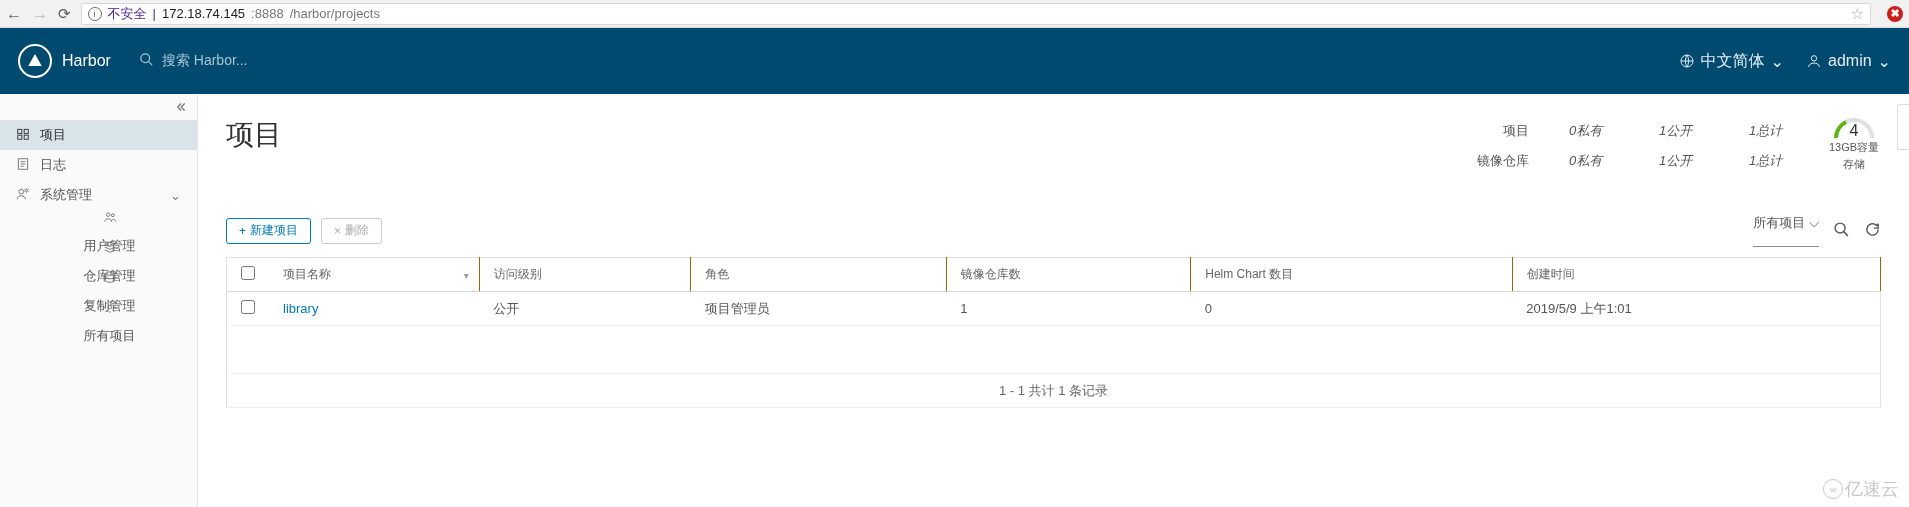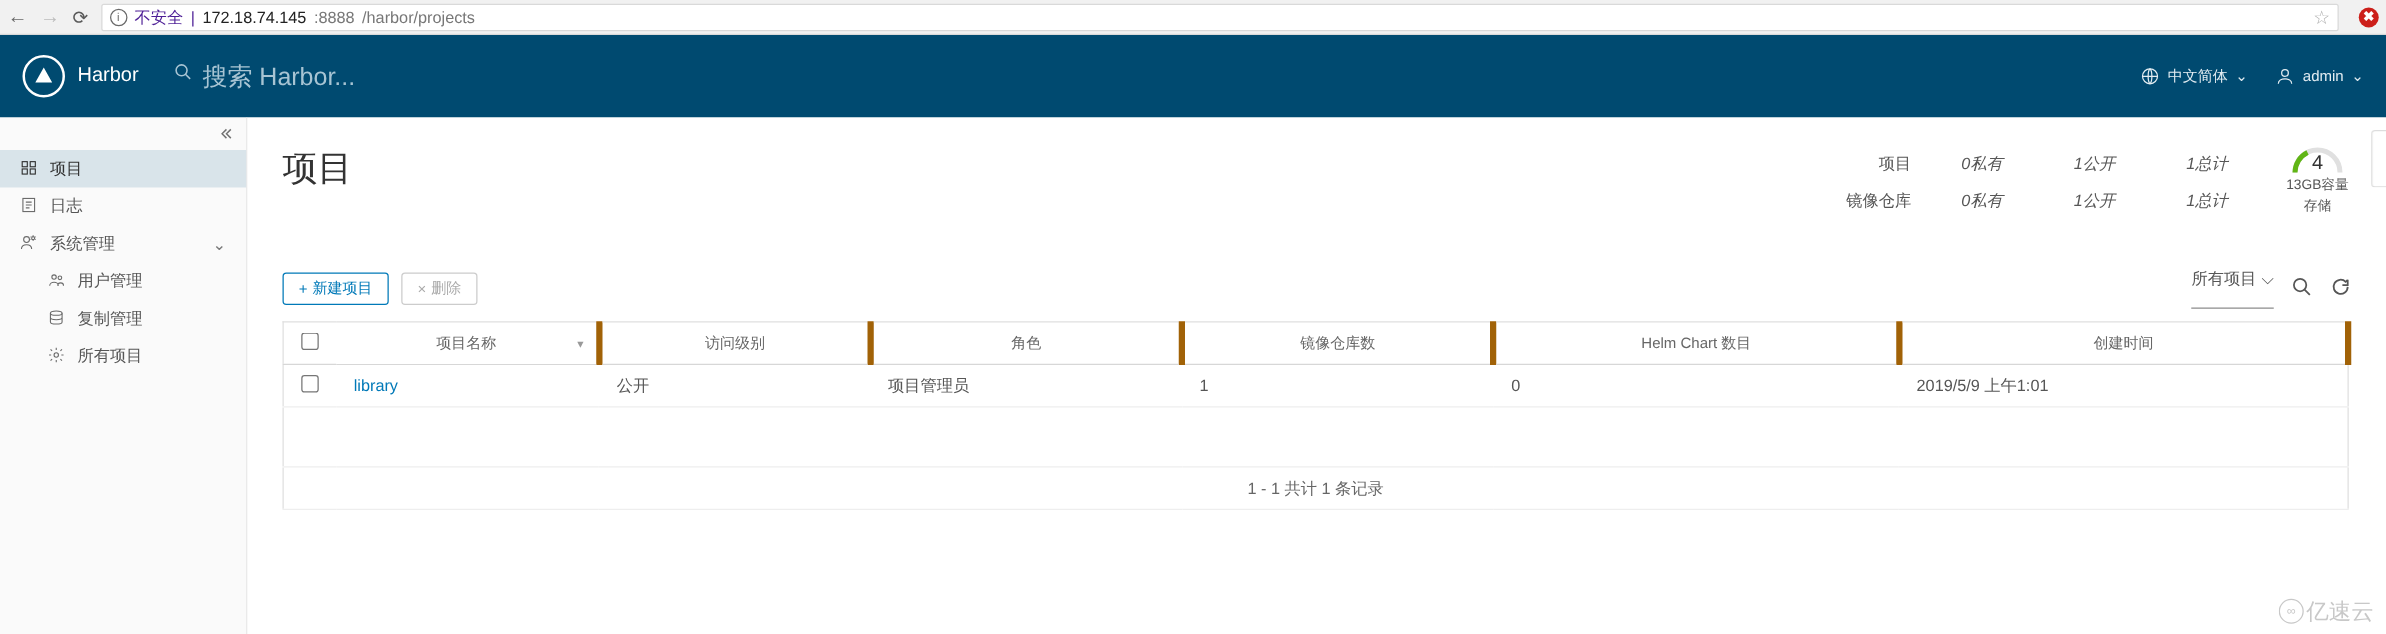--- a/index.html
+++ b/index.html
@@ -17,34 +17,34 @@
 .url-path { color: #777; }
 .star { color: #aaa; margin-left: auto; font-size: 15px; }
 .red-dot { width: 16px; height: 16px; background: #cc1f1a; border-radius: 50%; display:flex;align-items:center;justify-content:center; color:#fff; font-size:11px; font-weight:bold; margin-left:6px; }
 
 
 .app-header { height: 66px; background: #004a70; color: #fff; display: flex; align-items: center; padding: 0 18px; gap: 28px; }
 .logo-wrap { display:flex; align-items:center; gap:10px; }
 .logo-circle { width: 34px; height: 34px; border: 2px solid #fff; border-radius: 50%; display:flex; align-items:center; justify-content:center; }
 .logo-inner svg { width:18px; height:18px; fill:#fff; }
 .app-title { font-size: 16px; font-weight: 400; }
-.search-wrap { display:flex; align-items:flex-start; gap:8px; color:#a7c4d3; font-size:20px; }
+.search-wrap { display:flex; align-items:flex-end; gap:8px; color:#a7c4d3; font-size:14px; }
 .search-icon-sm svg{width:15px;height:15px;stroke:#a7c4d3;fill:none;stroke-width:2;}
 .header-right { margin-left: auto; display:flex; align-items:center; gap: 22px; color:#e3edf2; }
-.header-item { display:flex; align-items:center; gap:6px; cursor:pointer; font-size:12px; }
+.header-item { display:flex; align-items:center; gap:6px; cursor:pointer; font-size:16px; }
 .header-item svg { width:16px;height:16px;stroke:#e3edf2;fill:none;stroke-width:1.5;}
 
 
 .main-layout { display:flex; height: calc(507px - 28px - 50px); }
 .sidebar { width: 198px; background:#fafafa; border-right:1px solid #e5e5e5; position:relative; }
 .collapse-bar { height:26px; display:flex; align-items:center; justify-content:flex-end; padding-right:10px; color:#737373;}
 .collapse-bar svg{width:14px;height:14px;stroke:#737373;fill:none;stroke-width:2;}
 .nav-item { height:30px; display:flex; align-items:center; gap:10px; padding:0 16px; color:#565656; cursor:pointer; font-size:13px;}
 .nav-item.active { background:#d9e4ea; color:#313131; }
-.nav-item.sub { padding-left: 38px; }
+.nav-item.sub { padding-left: 38px; flex-direction: column; }
 .nav-item .chev { margin-left:auto; color:#7a7a7a;}
 .nav-icon svg{width:14px;height:14px;stroke:#6a6a6a;fill:none;stroke-width:1.5;}
 .nav-item.active .nav-icon svg{stroke:#2b2b2b;}
 
 
 .content { flex:1; padding: 22px 28px; position:relative; background:#fff;}
 .page-title { font-size: 28px; font-weight: 300; color:#333; margin-bottom: 10px;}
 
 .stats-block { position:absolute; top: 22px; right: 110px; text-align:right; font-size:13px; color:#565656;}
 .stats-row { display:flex; gap: 40px; justify-content:flex-end; height:30px; align-items:center;}
@@ -60,21 +60,21 @@
 
 .toolbar { display:flex; align-items:center; gap:10px; margin-top:60px; margin-bottom:10px;}
 .btn { height:26px; padding: 0 12px; display:inline-flex; align-items:center; gap:4px; font-size:12px; border-radius:3px; cursor:pointer;}
 .btn-primary { border:1px solid #0079b8; color:#0079b8; background:#fff;}
 .btn-disabled { border:1px solid #ccc; color:#aaa; background:#fff; cursor:not-allowed;}
 .toolbar-right { margin-left:auto; display:flex; align-items:center; gap:14px;}
 .dropdown { color:#565656; border-bottom:1px solid #8c8c8c; padding-bottom:14px; cursor:pointer; display:flex;align-items:center;gap:4px;}
 .toolbar-icon svg{width:17px;height:17px;stroke:#565656;fill:none;stroke-width:2;}
 
 .data-table { width:100%; border:1px solid #e0e0e0; border-collapse:collapse; }
-.data-table th { background:#fff; border-bottom:1px solid #d7d7d7; height:34px; text-align:center; padding:0 14px; font-weight:normal; color:#666; font-size:12px; border-right:5px solid #a16207;}
+.data-table th { background:#fff; border-bottom:1px solid #d7d7d7; height:34px; text-align:left; padding:0 14px; font-weight:normal; color:#666; font-size:12px; border-right:1px solid #a16207;}
 .data-table th:first-child, .data-table td:first-child { width:34px; text-align:center; border-right:none;}
 .data-table th.name-col{position:relative;}
 .filter-ic{position:absolute;right:10px;top:50%;transform:translateY(-50%);color:#999;font-size:10px;}
 .data-table td { border-bottom:1px solid #eee; height:34px; padding:0 14px; font-size:13px;}
 .proj-link { color:#0079b8; cursor:pointer;}
 .table-spacer { height:48px; border-bottom:1px solid #d7d7d7;}
 .table-footer { height:34px; text-align:right; padding:0 14px; color:#666; font-size:12px;}
 input[type=checkbox]{width:14px;height:14px;}
 
 .watermark{position:fixed;right:10px;bottom:6px;color:#c8c8c8;font-size:18px;display:flex;align-items:center;gap:2px;}
@@ -176,20 +176,26 @@
       <span>系统管理</span>
       <span class="chev">⌄</span>
     </div>
     <div class="nav-item sub">
       <span class="nav-icon"><svg viewBox="0 0 24 24">
             <circle cx="9" cy="8" r="3"></circle>
             <circle cx="17" cy="9" r="2.5"></circle>
             <path d="M3 20c0-3 3-5 6-5s6 2 6 5M14 20c0-2.5 2-4 4-4s4 1.5 4 4"></path>
           </svg></span>
       <span>用户管理</span>
+    </div>
+    <div class="nav-item sub">
+      <span class="nav-icon"><svg viewBox="0 0 24 24">
+            <path d="M3 7l9-4 9 4-9 4-9-4zM3 12l9 4 9-4M3 17l9 4 9-4"></path>
+          </svg></span>
+      <span>仓库管理</span>
     </div>
     <div class="nav-item sub">
       <span class="nav-icon"><svg viewBox="0 0 24 24">
             <ellipse cx="12" cy="6" rx="8" ry="3"></ellipse>
             <path d="M4 6v6c0 1.7 3.6 3 8 3s8-1.3 8-3V6M4 12v6c0 1.7 3.6 3 8 3s8-1.3 8-3v-6"></path>
           </svg></span>
       <span>复制管理</span>
     </div>
     <div class="nav-item sub">
       <span class="nav-icon"><svg viewBox="0 0 24 24">

